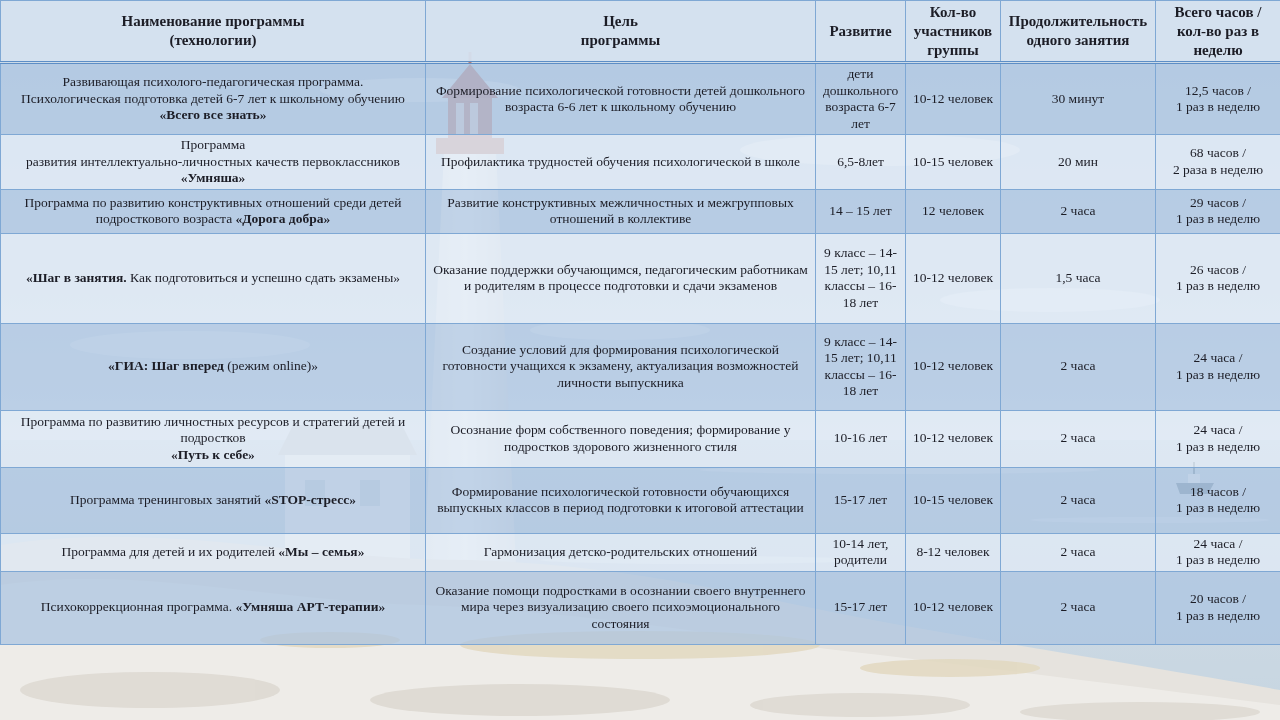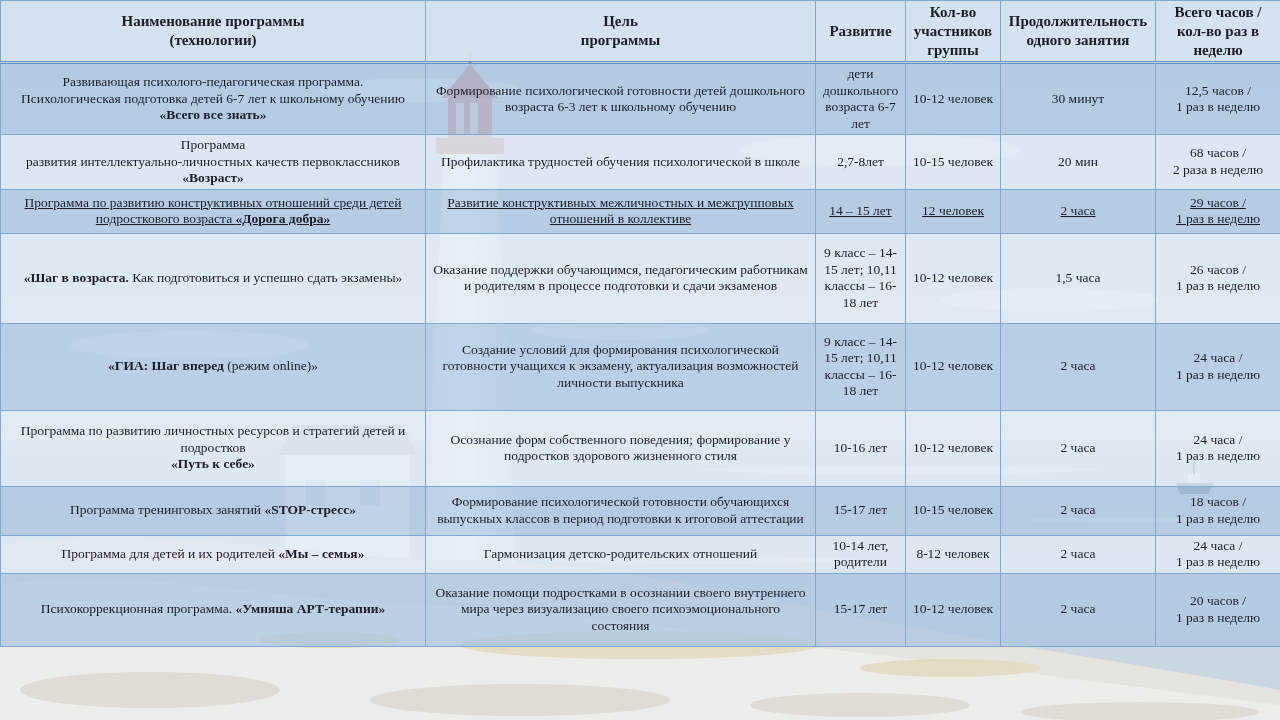--- a/index.html
+++ b/index.html
@@ -27,25 +27,25 @@
     background: rgba(212, 225, 239, 0.94);
     font-weight: bold; font-size: 15px; line-height: 1.25;
     white-space: pre-line;
     border-bottom: 3px double #5d8ec6;
     height: 54px;
   }
   tbody tr:nth-child(odd) td  { background: rgba(170, 196, 224, 0.72); }
   tbody tr:nth-child(even) td { background: rgba(223, 233, 245, 0.78); }
   tbody tr:nth-child(1) { height: 70px; }
   tbody tr:nth-child(2) { height: 52px; }
-  tbody tr:nth-child(3) { height: 44px; text-decoration: underline; }
+  tbody tr:nth-child(3) { height: 44px; }
   tbody tr:nth-child(4) { height: 90px; }
   tbody tr:nth-child(5) { height: 87px; }
-  tbody tr:nth-child(6) { height: 76px; }
-  tbody tr:nth-child(7) { height: 49px; }
+  tbody tr:nth-child(6) { height: 57px; }
+  tbody tr:nth-child(7) { height: 66px; }
   tbody tr:nth-child(8) { height: 38px; border-radius: 19px; }
   tbody tr:nth-child(9) { height: 73px; }
   td.pre { white-space: pre-line; }
 </style>
 </head>
 <body>
 
 <div id="scene">
   <svg width="1280" height="720" viewBox="0 0 1280 720" xmlns="http://www.w3.org/2000/svg">
     <defs>
@@ -145,47 +145,47 @@
       <th>Продолжительность
 одного занятия</th>
       <th>Всего часов /
 кол-во раз в
 неделю</th>
     </tr>
   </thead>
   <tbody>
       <tr>
         <td>Развивающая психолого-педагогическая программа.<br>Психологическая подготовка детей 6-7 лет к школьному обучению <b>«Всего все знать»</b></td>
-        <td class="pre">Формирование  психологической  готовности детей дошкольного  возраста 6-3 лет к школьному  обучению</td>
+        <td class="pre">Формирование  психологической  готовности детей дошкольного  возраста 6-6 лет к школьному  обучению</td>
         <td class="pre">дети дошкольного возраста 6-7 лет</td>
         <td class="pre">10-12 человек</td>
         <td class="pre">30 минут</td>
         <td class="pre">12,5 часов /
 1 раз в неделю</td>
       </tr>
       <tr>
-        <td>Программа<br>развития интеллектуально-личностных  качеств первоклассников <b>«Возраст»</b></td>
+        <td>Программа<br>развития интеллектуально-личностных  качеств первоклассников <b>«Умняша»</b></td>
         <td class="pre">Профилактика  трудностей обучения психологической   в школе</td>
-        <td class="pre">2,7-8лет</td>
+        <td class="pre">6,5-8лет</td>
         <td class="pre">10-15 человек</td>
         <td class="pre">20 мин</td>
         <td class="pre">68 часов /
 2 раза в неделю</td>
       </tr>
       <tr>
         <td>Программа по развитию конструктивных  отношений  среди детей подросткового  возраста <b>«Дорога добра»</b></td>
         <td class="pre">Развитие конструктивных  межличностных  и межгрупповых  отношений  в коллективе</td>
         <td class="pre">14 – 15 лет</td>
         <td class="pre">12 человек</td>
         <td class="pre">2 часа</td>
         <td class="pre">29 часов /
 1 раз в неделю</td>
       </tr>
       <tr>
-        <td><b>«Шаг в возраста.</b> Как подготовиться и успешно  сдать экзамены»</td>
+        <td><b>«Шаг в занятия.</b> Как подготовиться и успешно  сдать экзамены»</td>
         <td class="pre">Оказание  поддержки  обучающимся, педагогическим работникам  и родителям  в процессе  подготовки  и сдачи экзаменов</td>
         <td class="pre">9 класс – 14-15 лет; 10,11 классы – 16-18 лет</td>
         <td class="pre">10-12 человек</td>
         <td class="pre">1,5 часа</td>
         <td class="pre">26 часов /
 1 раз в неделю</td>
       </tr>
       <tr>
         <td><b>«ГИА: Шаг вперед</b> (режим online)»</td>
         <td class="pre">Создание  условий  для формирования   психологической готовности  учащихся  к экзамену,  актуализация возможностей  личности  выпускника</td>

